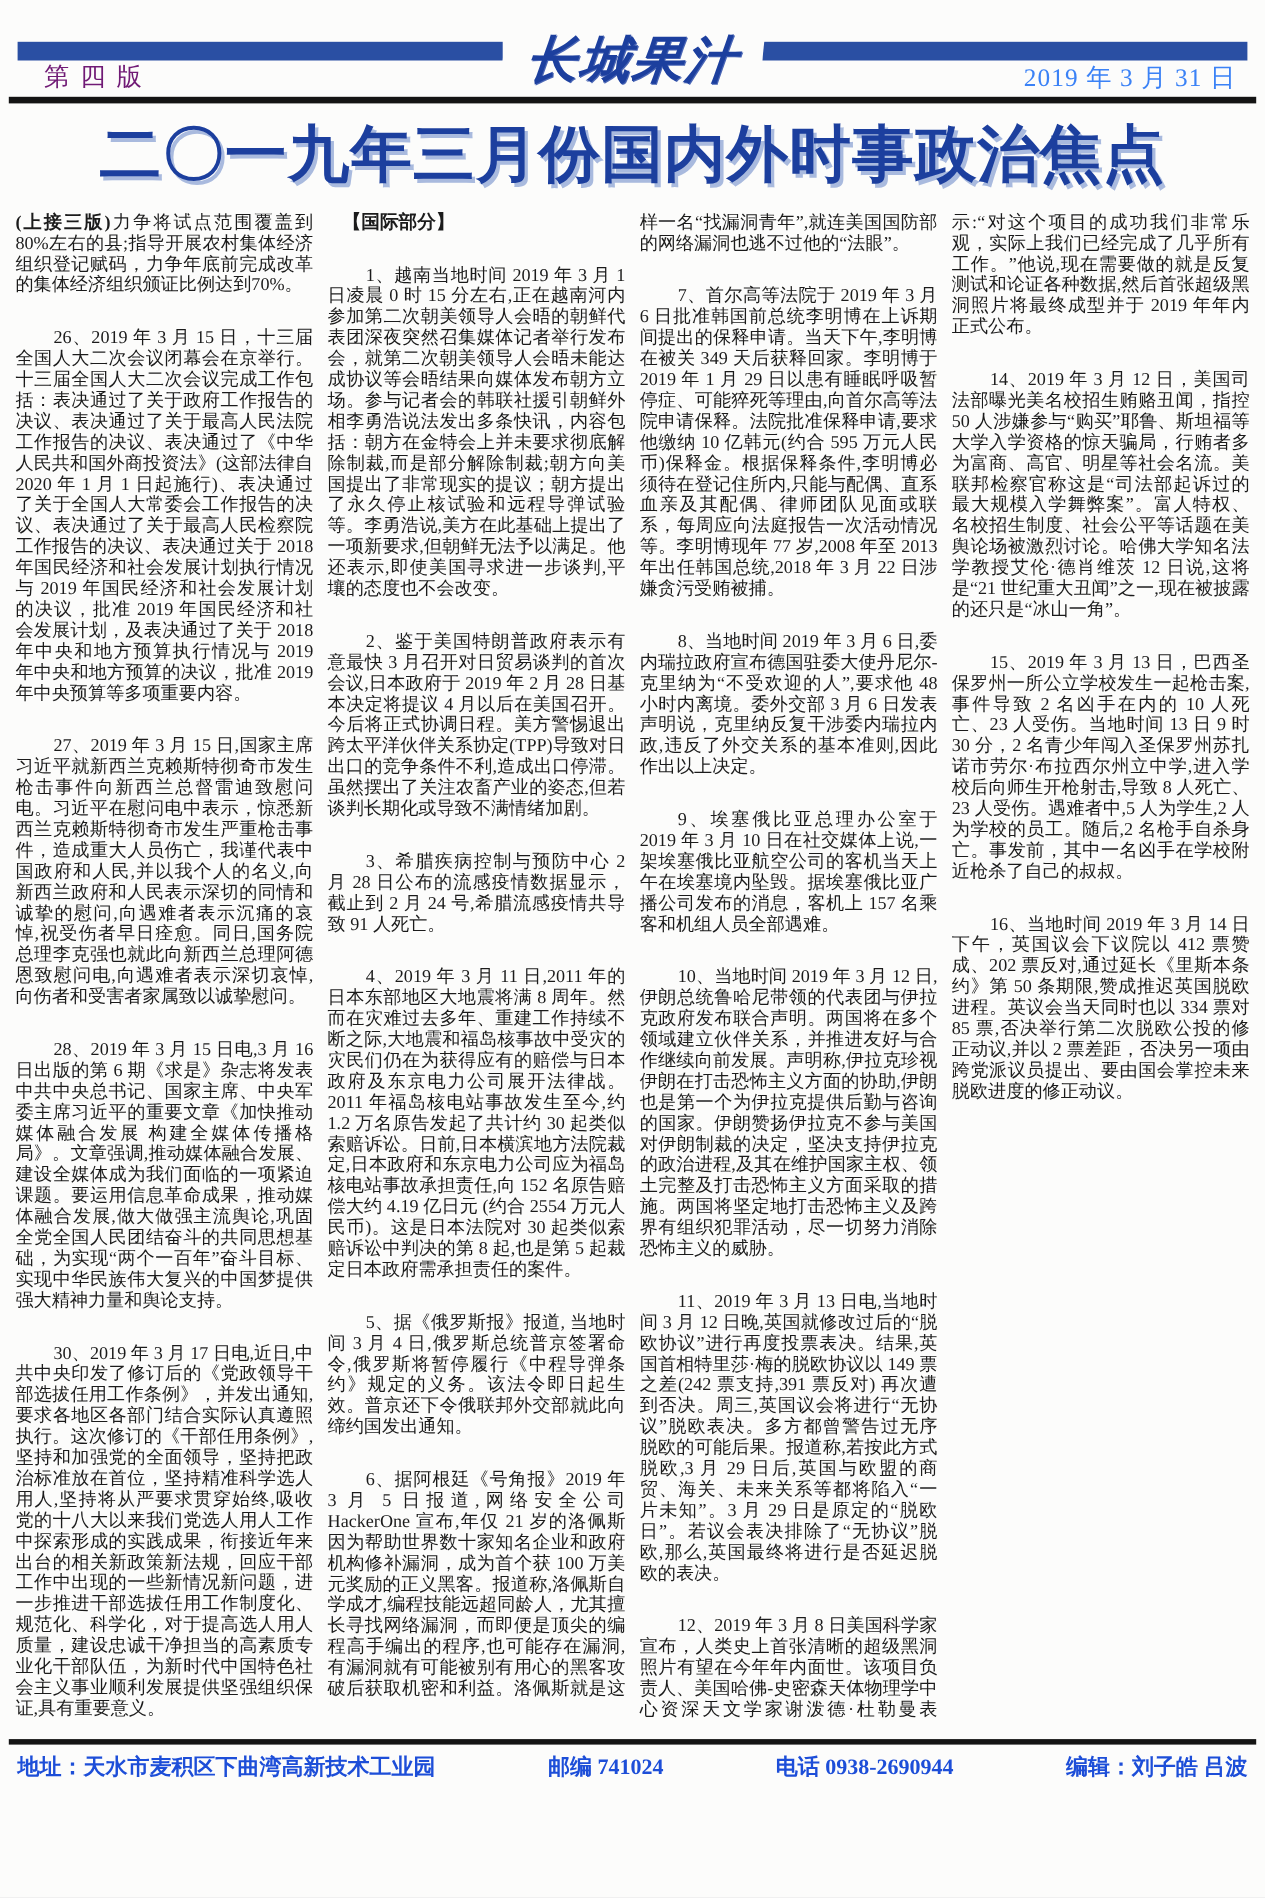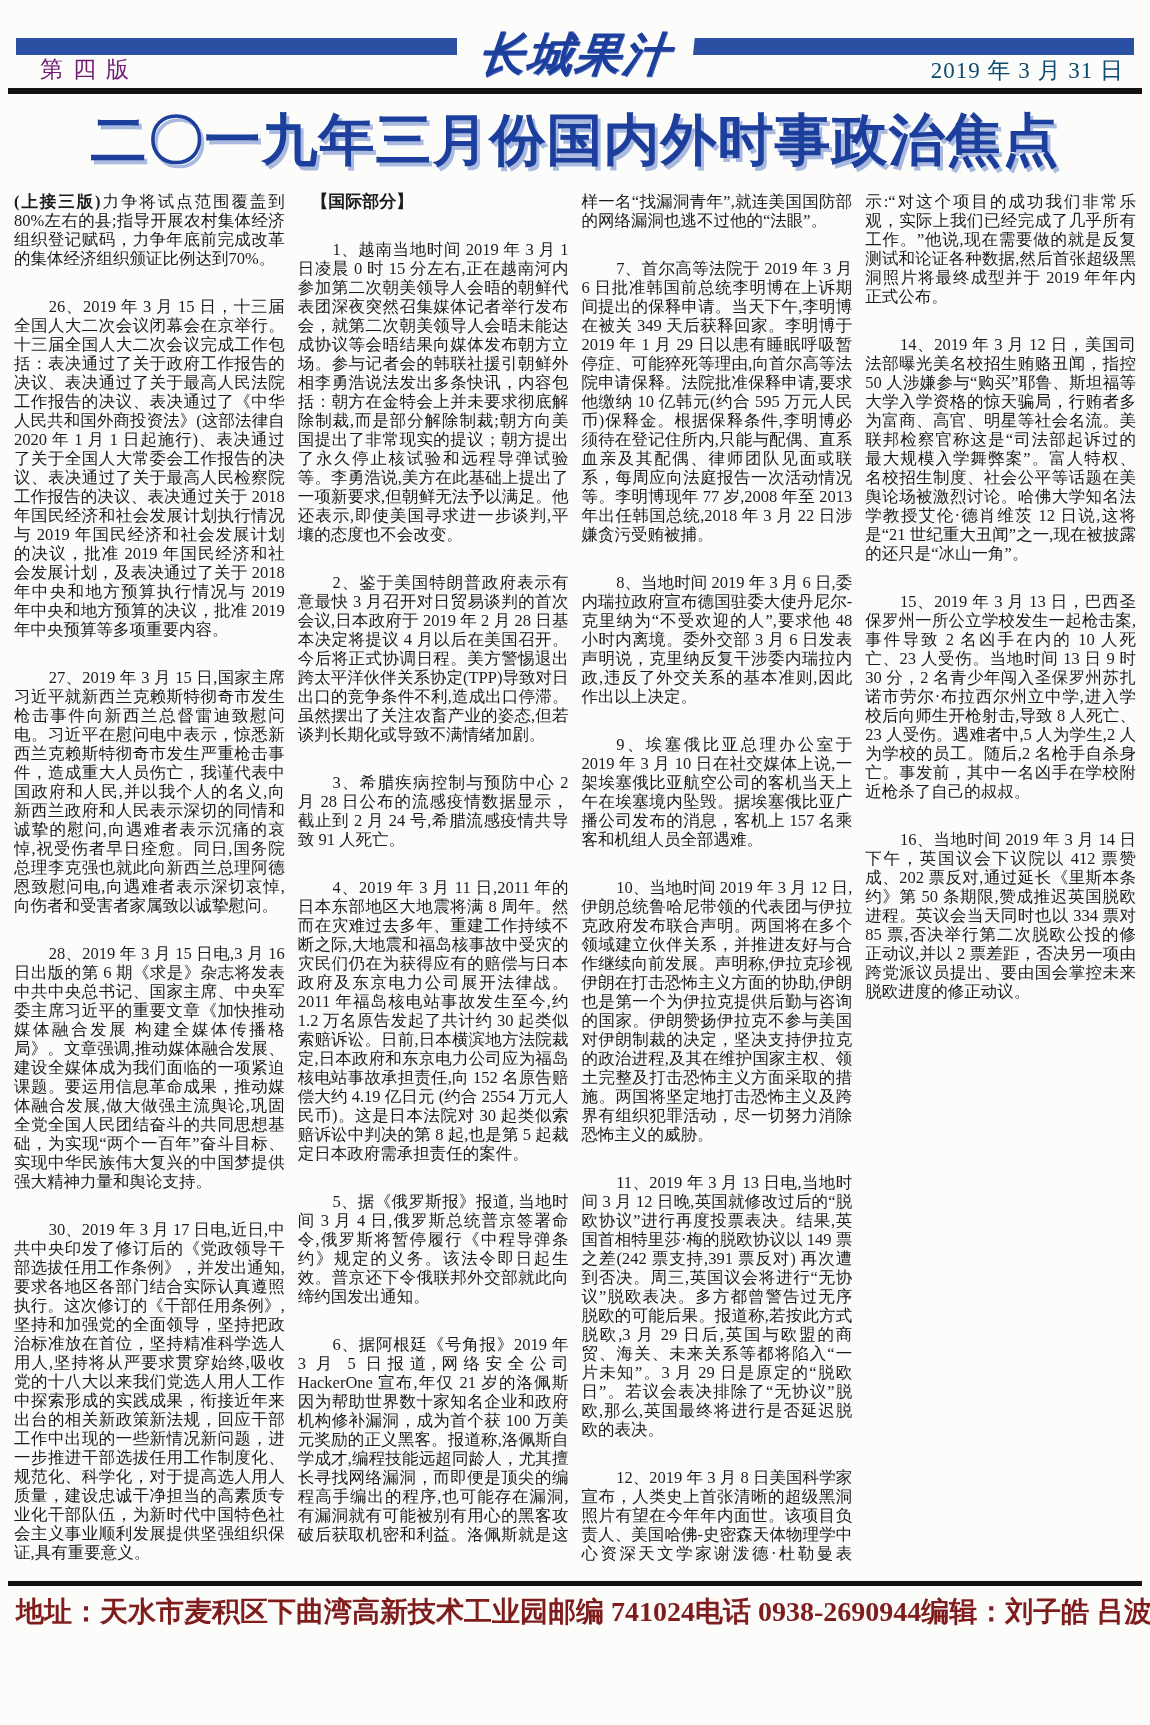--- a/index.html
+++ b/index.html
@@ -24,21 +24,21 @@
     color:#1c3f9e;letter-spacing:2px;white-space:nowrap;
     text-shadow:1px 1px 0 #4a66b5;
     background:#fcfcfb;
   }
   .page-label{
     position:absolute;left:40px;top:54px;
     font-size:23px;letter-spacing:10px;color:#701a75;white-space:nowrap;
   }
   .issue-date{
     position:absolute;right:26px;top:55px;
-    font-size:23px;color:#0c4a6e;white-space:nowrap;letter-spacing:1px;
+    font-size:23px;color:#3b82f6;white-space:nowrap;letter-spacing:1px;
   }
   .header-rule{position:absolute;left:8px;right:8px;bottom:0;height:6px;background:#141414;}
   
   .main-title{
     margin:10px 0 0 0;height:76px;line-height:72px;
     text-align:center;
     font-family:"Liberation Sans","DejaVu Sans",sans-serif;
     font-size:56px;font-weight:bold;letter-spacing:1px;
     color:#1c3f9e;
     text-shadow:3px 4px 0 #a9bade;
@@ -58,21 +58,21 @@
   .para.first b{font-weight:bold;}
   .section-heading{
     font-weight:bold;font-size:17px;
     margin:0 0 29px 0;text-indent:0.8em;
   }
   
   .footer-rule{position:absolute;left:8px;right:8px;top:1581px;height:5px;background:#141414;}
   .footer-text{
     position:absolute;left:16px;right:16px;top:1593px;
     display:flex;justify-content:space-between;align-items:baseline;
-    font-size:28px;font-weight:bold;color:#7f1d1d;white-space:nowrap;
+    font-size:20px;font-weight:bold;color:#1d4ed8;white-space:nowrap;
   }
 </style>
 </head>
 <body>
 
 <div class="page">
 
   <header class="header">
     <span class="mast-bar left"></span>
     <span class="mast-bar right"></span>

